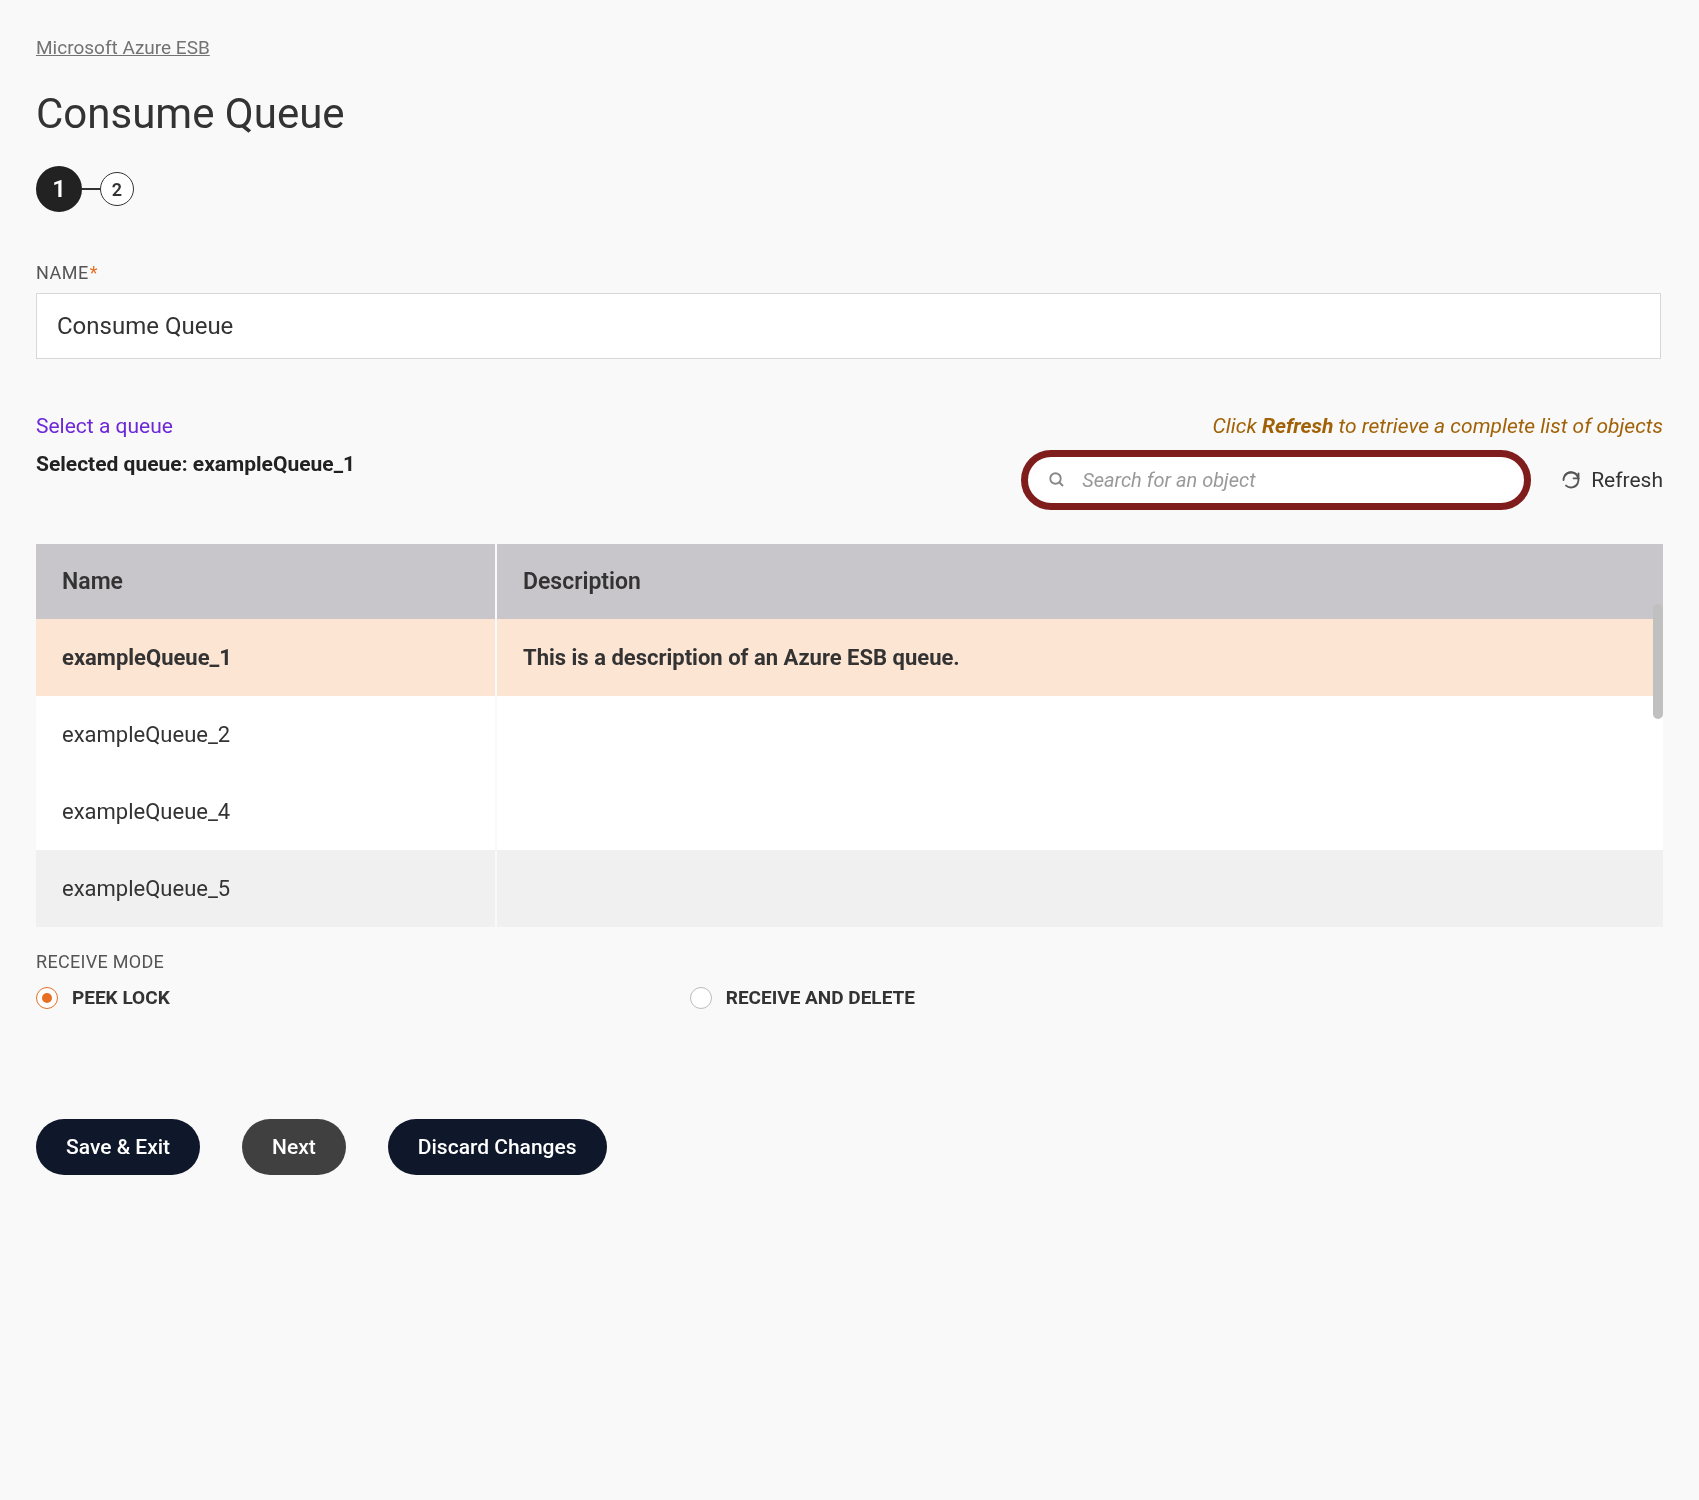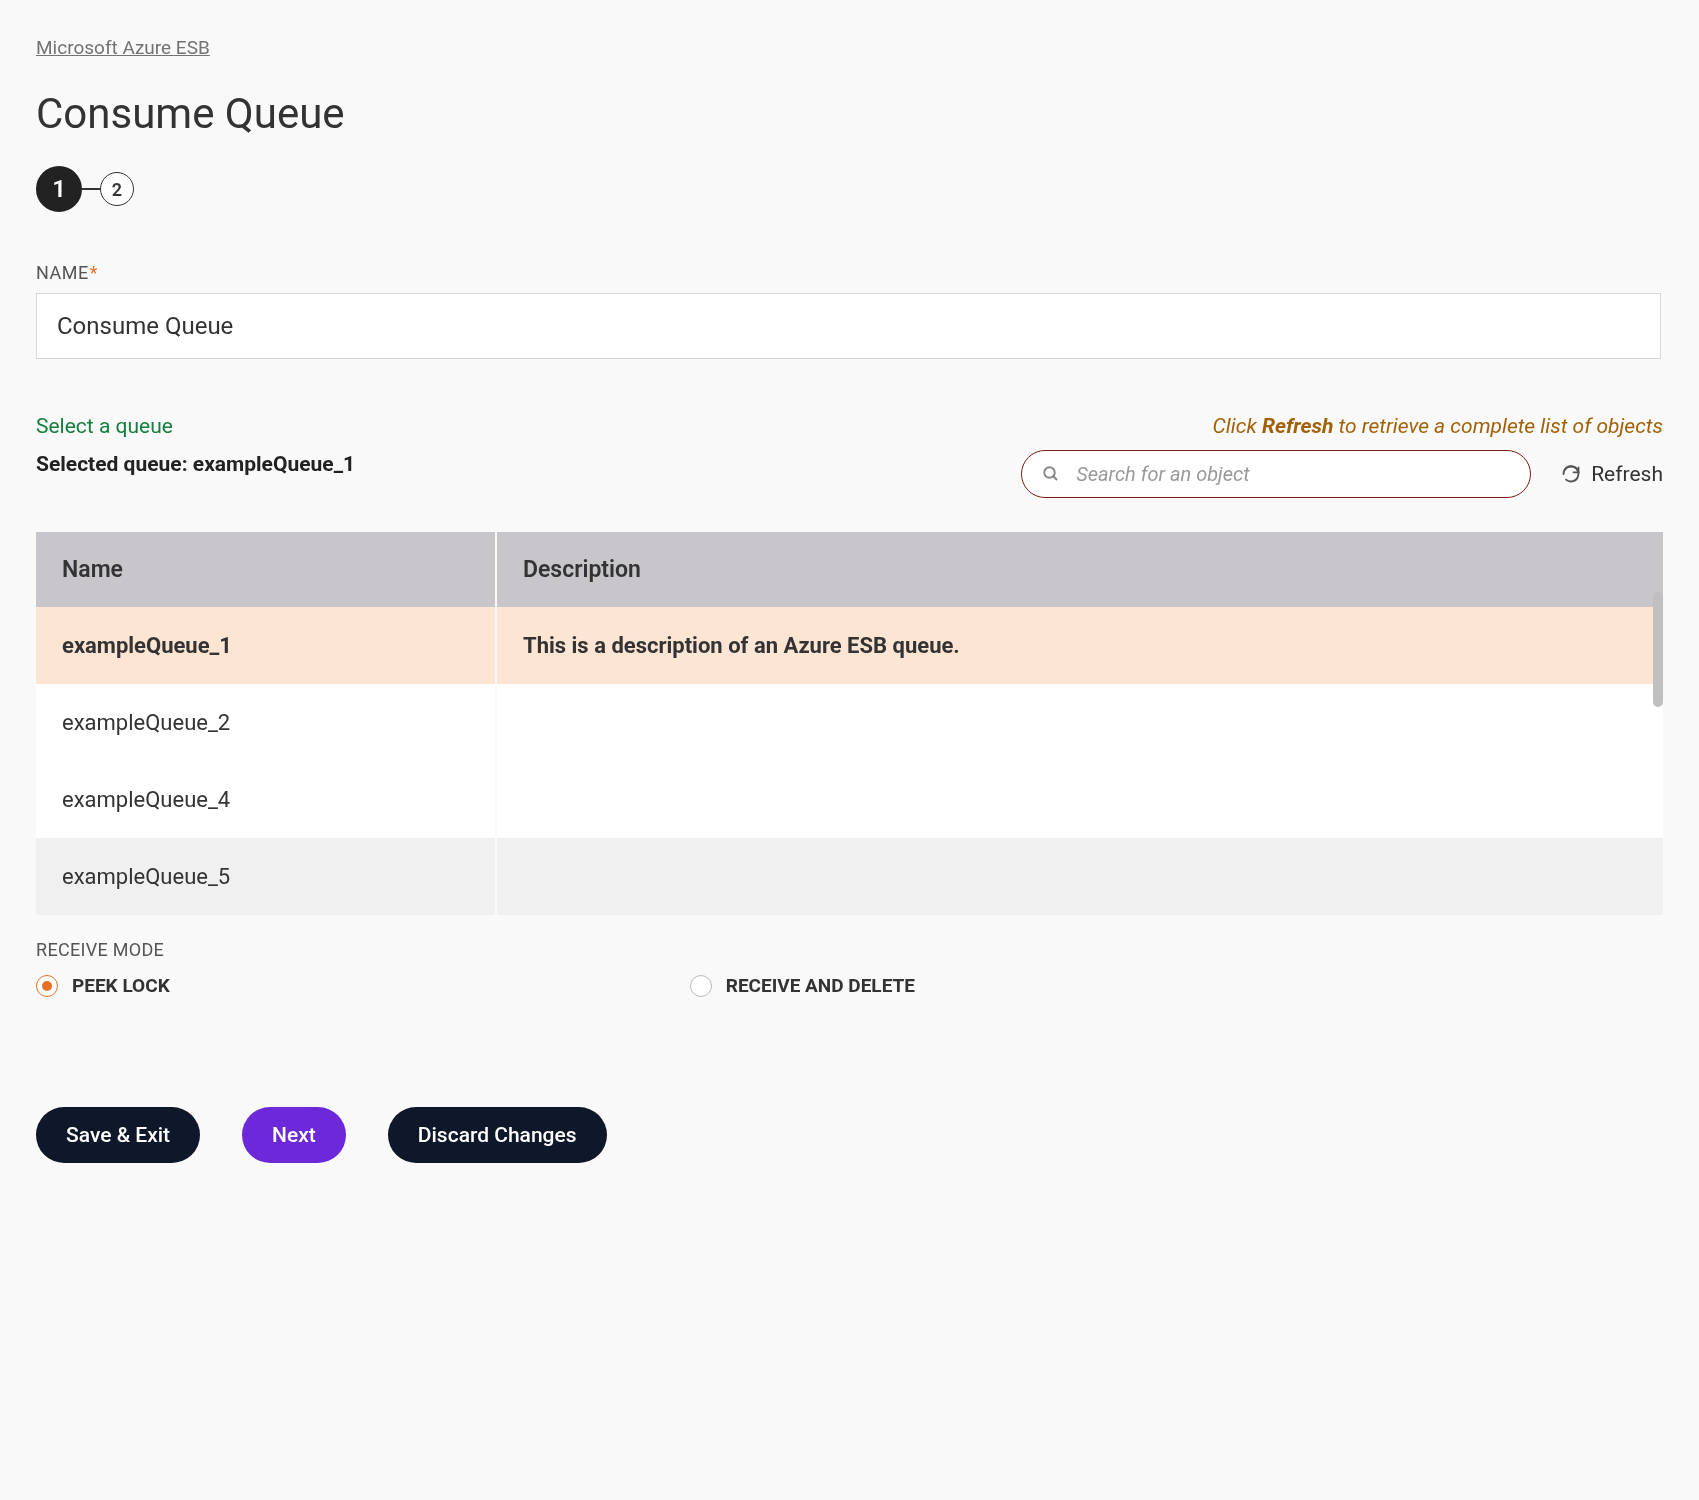--- a/index.html
+++ b/index.html
@@ -89,21 +89,21 @@
     margin-top: 55px;
   }
   .queue-top-row {
     display: flex;
     justify-content: space-between;
     align-items: flex-start;
   }
   .queue-left {}
   .select-label {
     font-size: 21px;
-    color: #15803d;
+    color: #6d28d9;
     margin-bottom: 14px;
   }
   .selected-queue {
     font-size: 21px;
     color: #222;
     font-weight: 700;
   }
   .queue-right {
     text-align: right;
   }
@@ -120,21 +120,21 @@
   .controls-row {
     display: flex;
     align-items: center;
     justify-content: flex-end;
     gap: 30px;
   }
   .search-wrap {
     display: flex;
     align-items: center;
     background: #fff;
-    border: 1px solid #7f1d1d;
+    border: 7px solid #7f1d1d;
     border-radius: 999px;
     padding: 10px 20px;
     width: 510px;
   }
   .search-wrap svg {
     flex: 0 0 auto;
   }
   .search-input {
     border: none;
     outline: none;
@@ -258,21 +258,21 @@
     border: none;
     border-radius: 999px;
     padding: 16px 30px;
     font-size: 21px;
     font-weight: 500;
     color: #fff;
     cursor: pointer;
     font-family: inherit;
   }
   .btn-grey { background: #0f172a; }
-  .btn-orange { background: #6d28d9; }
+  .btn-orange { background: #404040; }
 </style>
 </head>
 <body>
 
 <div class="page">
   <a class="breadcrumb">Microsoft Azure ESB</a>
 
   <h1 class="page-title">Consume Queue</h1>
 
   <div class="stepper">

